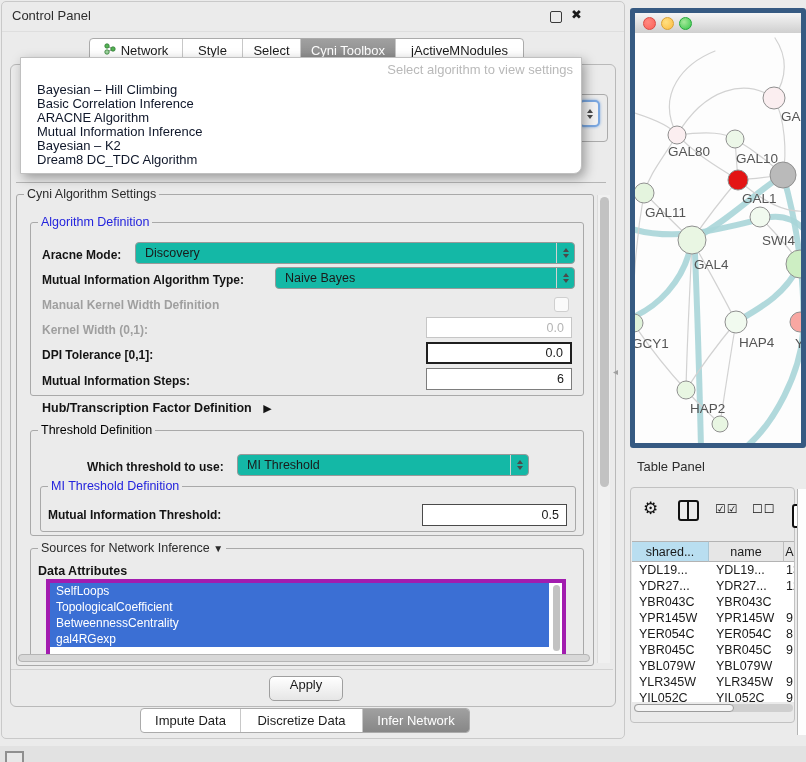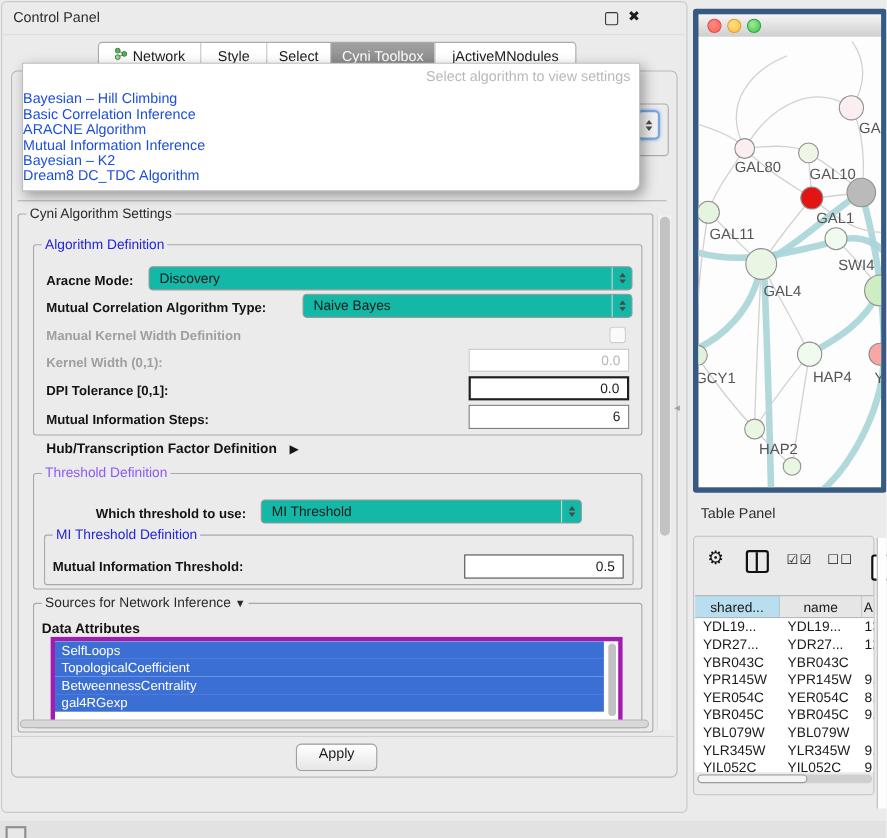--- a/index.html
+++ b/index.html
@@ -17,35 +17,35 @@
   .sg{display:flex;align-items:center;justify-content:center;border-right:1px solid #c8c8c8;box-sizing:border-box;color:#1b1b1b;white-space:nowrap}
   .sg:last-child{border-right:none}
   .sg.on{background:linear-gradient(#a0a0a0,#878787);color:#fff}
   .net-ico{margin-right:5px;display:inline-block}
   
   .outerbox{position:absolute;left:8px;top:62px;width:604px;height:641px;border:1px solid #b9b9b9;border-radius:6px}
   
   .grp{position:absolute;border:1px solid #a9a9a9;border-radius:3px}
   .gt{position:absolute;top:-8px;left:7px;background:#ebebeb;padding:0 3px;font-size:12.5px;line-height:15px;white-space:nowrap;color:#2b2b2b}
   .gt.blue{color:#2323dd}
-  .gt.green{color:#8b5cf6}
+  .gt.green{color:#000000}
   .lbl{position:absolute;font-size:12px;font-weight:bold;color:#141414;white-space:nowrap}
   .lbl.dis{color:#9f9f9f}
   
   .combo{position:absolute;background:#14b8a6;border:1px solid #999;border-radius:4px;display:flex;align-items:center;font-size:12.5px;padding-left:9px;box-sizing:border-box;height:22px}
   .spin{margin-left:auto;height:100%;width:17px;display:flex;flex-direction:column;align-items:center;justify-content:center;gap:2px;border-left:1px solid #d2d2d2}
   .tu{width:0;height:0;border-left:3.5px solid transparent;border-right:3.5px solid transparent;border-bottom:4.5px solid #4a4a4a}
   .td{width:0;height:0;border-left:3.5px solid transparent;border-right:3.5px solid transparent;border-top:4.5px solid #4a4a4a}
   
   .fld{position:absolute;background:#fff;font-size:12.5px;box-sizing:border-box;display:flex;align-items:center;justify-content:flex-end;padding:0 7px}
   
   .popup{position:absolute;left:18px;top:55px;width:562px;height:117px;background:#fff;border:1px solid #c0c0c0;
          border-bottom-right-radius:8px;box-shadow:3px 4px 12px rgba(0,0,0,.35);z-index:60;box-sizing:border-box}
   .pp-ph{text-align:right;padding:4px 8px 0 0;font-size:13px;color:#b9b9b9}
-  .pp-it{font-size:13px;line-height:14px;padding-left:0;color:#1d4ed8;white-space:nowrap}
+  .pp-it{font-size:13px;line-height:14px;padding-left:16px;color:#0f172a;white-space:nowrap}
   .pp-it.bold{font-weight:normal}
   
   .attr-list{position:absolute;left:44px;top:577px;width:512px;height:74px;background:#fff;border:4px solid #a21caf;overflow:hidden}
   .li-sel{height:16px;line-height:16px;background:#3b6fd4;color:#fff;font-size:12px;padding-left:6px;margin-right:13px}
   
   .vtrack{position:absolute;background:#f0f0f0;border-left:1px solid #dcdcdc}
   .vthumb{position:absolute;background:#c2c2c2;border-radius:5px}
   .hthumb{position:absolute;background:#d8d8d8;border:1px solid #b5b5b5;border-radius:4px;box-sizing:border-box}
   .btn{position:absolute;display:flex;align-items:flex-start;justify-content:center;background:linear-gradient(#ffffff,#e6e6e6);
        border:1px solid #9f9f9f;border-radius:5px;font-size:13px}
@@ -138,21 +138,21 @@
       <span class="gt blue">Algorithm Definition</span>
     </div>
     <span class="lbl" style="left:40px;top:246px">Aracne Mode:</span>
     <div class="combo" style="left:133px;top:240px;width:440px">
       <span>Discovery</span>
       <span class="spin">
           <span class="tu"></span>
           <span class="td"></span>
         </span>
     </div>
-    <span class="lbl" style="left:40px;top:271px">Mutual Correlation Algorithm Type:</span>
+    <span class="lbl" style="left:40px;top:271px">Mutual Information Algorithm Type:</span>
     <div class="combo" style="left:273px;top:265px;width:300px">
       <span>Naive Bayes</span>
       <span class="spin">
           <span class="tu"></span>
           <span class="td"></span>
         </span>
     </div>
     <span class="lbl dis" style="left:40px;top:296px">Manual Kernel Width Definition</span>
     <span class="a" style="left:552px;top:295px;width:13px;height:13px;border:1.5px solid #cfcfcf;border-radius:3px;background:#fafafa"></span>
     <span class="lbl dis" style="left:40px;top:321px">Kernel Width (0,1):</span>
@@ -210,20 +210,31 @@
 
     <div class="vtrack" style="left:595px;top:193px;width:12px;height:468px">
       <div class="vthumb" style="left:1.5px;top:2px;width:9px;height:290px"></div>
     </div>
 
     <div class="a" style="left:9px;top:667px;width:602px;height:1px;background:#d2d2d2"></div>
     <div class="btn" style="left:267px;top:674px;width:72px;height:23px">
       <span>Apply</span>
     </div>
 
+    <div class="seg" style="left:138px;top:706px;width:328px;height:23px">
+      <div class="sg" style="width:100px">
+          <span>Impute Data</span>
+        </div>
+      <div class="sg" style="width:122px">
+          <span>Discretize Data</span>
+        </div>
+      <div class="sg on" style="width:106px">
+          <span>Infer Network</span>
+        </div>
+    </div>
   </div>
 
   <span class="a" style="left:613px;top:366px;font-size:10px;color:#a0a0a0">◂</span>
 
   <div class="net-frame">
     <div class="net-titlebar">
       <span class="light" style="left:8px;background:radial-gradient(circle at 4px 4px,#ff8a80,#fc5f57);border:1px solid #d94c44"></span>
       <span class="light" style="left:26px;background:radial-gradient(circle at 4px 4px,#ffe082,#fdbc40);border:1px solid #d9a133"></span>
       <span class="light" style="left:44px;background:radial-gradient(circle at 4px 4px,#a5e89a,#35c649);border:1px solid #24a83a"></span>
     </div>

